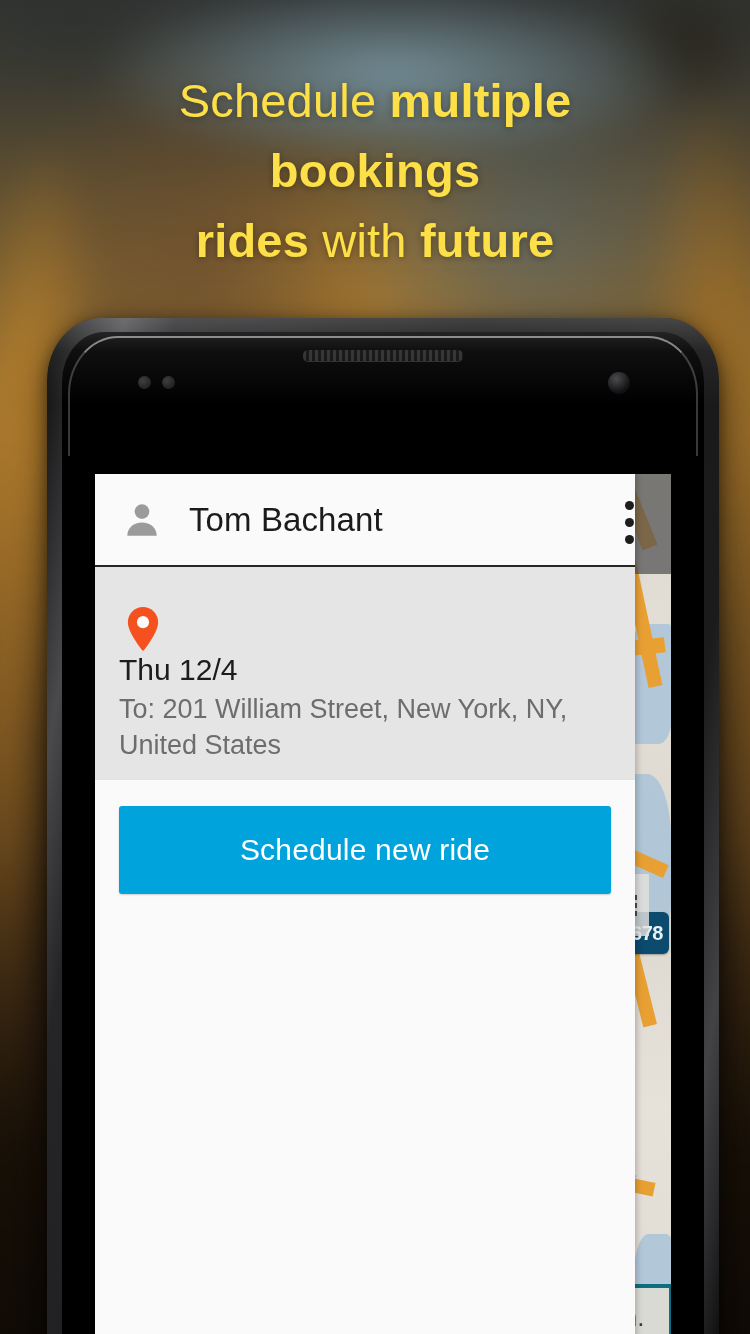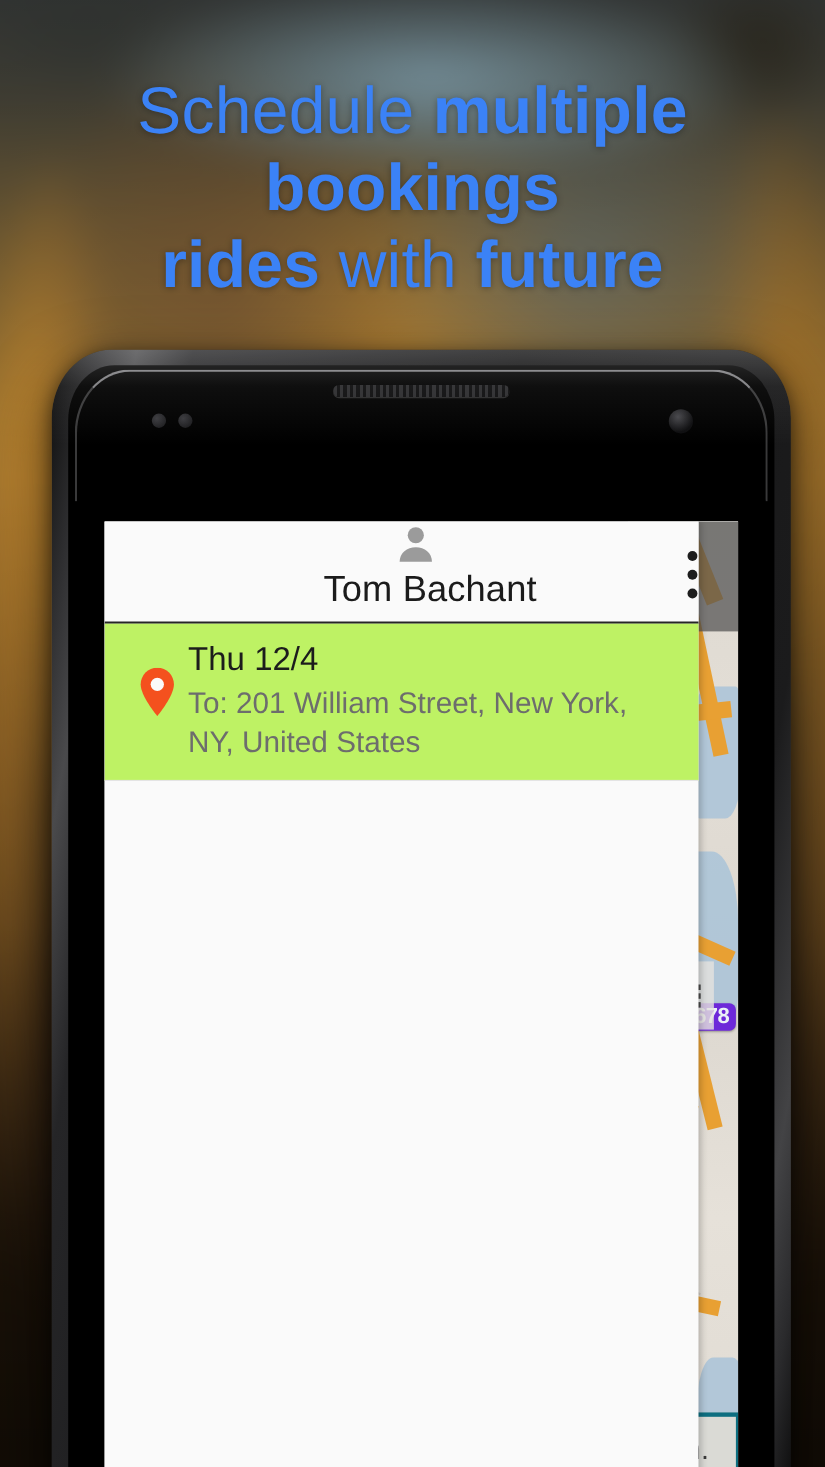--- a/index.html
+++ b/index.html
@@ -34,22 +34,22 @@
     filter:blur(16px);
   }
   .bd-dark {
     background:linear-gradient(180deg, rgba(0,0,0,.30) 0%, rgba(0,0,0,.12) 18%,
       rgba(0,0,0,0) 34%, rgba(0,0,0,.18) 62%, rgba(0,0,0,.52) 84%, rgba(0,0,0,.66) 100%);
   }
 
   
   .headline {
     position:absolute; left:0; right:0; top:66px;
-    text-align:center; color:#3b82f6;
-    font-size:60px; line-height:70px;
+    text-align:center; color:#fde047;
+    font-size:47px; line-height:70px;
     letter-spacing:.2px;
     text-shadow:0 1px 7px rgba(0,0,0,.33);
     padding:0 52px;
   }
   .hl-light { font-weight:300; }
   .hl-bold  { font-weight:700; }
 
   
   .phone {
     position:absolute; left:47px; top:318px; width:672px; height:1060px;
@@ -102,47 +102,47 @@
   .mapstrip { position:absolute; right:0; top:0; bottom:0; width:100px; overflow:hidden;
               background:#e8e3dc; }
   .map-bg { position:absolute; inset:0;
     background:
       linear-gradient(180deg,#ded9d1 0%,#e3ded6 22%,#dcd7cf 46%,#e6e1d9 70%,#dfdad2 100%); }
   .map-water { position:absolute; background:#a9c3d8; opacity:.85; }
   .map-green { position:absolute; background:#cfdcc4; opacity:.8; }
   .road { position:absolute; background:#e8a033; }
   .road-min { position:absolute; background:#cfc9c0; }
   .shield {
-    position:absolute; right:2px; top:438px; width:44px; height:25px; border-radius:6px;
-    background:#6d28d9; color:#eaf0f7; font-size:20px; font-weight:700;
+    position:absolute; right:2px; top:438px; width:44px; height:42px; border-radius:6px;
+    background:#0c4a6e; color:#eaf0f7; font-size:20px; font-weight:700;
     display:flex; align-items:center; justify-content:center; letter-spacing:-.5px;
     box-shadow:0 1px 2px rgba(0,0,0,.3);
   }
   .map-scrim { position:absolute; left:0; right:0; top:0; height:100px; background:rgba(80,80,80,.72); }
   .mybtn { position:absolute; left:4px; top:48px; width:52px; height:52px;
            background:rgba(238,236,232,.78); display:flex; align-items:center; justify-content:center; }
   .hambtn{ position:absolute; left:22px; top:400px; width:56px; height:62px;
            background:rgba(228,226,222,.82); display:flex; align-items:center; justify-content:center; }
   .ham-line{ width:32px; height:5px; background:#4a4a4a; margin:3px 0; display:block; }
   .teal-box { position:absolute; right:-2px; bottom:28px; width:64px; height:66px;
               border:4px solid #0d6e80; background:rgba(222,219,213,.9);
               display:flex; align-items:center; justify-content:flex-start;
               padding-left:4px; font-size:26px; color:#3a3a3a; }
 
   
   .panel { position:absolute; left:0; top:0; bottom:0; width:540px; background:#fafafa;
            box-shadow:2px 0 6px rgba(0,0,0,.22); }
 
   .toolbar { height:93px; display:flex; align-items:center; padding:0 0 0 26px;
-             border-bottom:2px solid #262626; background:#fafafa;flex-direction:column; }
+             border-bottom:2px solid #262626; background:#fafafa; }
   .avatar-ic { width:42px; height:42px; flex:0 0 auto; }
   .user-name { font-size:33px; color:#1b1b1b; margin-left:26px; letter-spacing:.1px; }
 
   .ride { display:flex; padding:14px 22px 16px 22px; border-bottom:1px solid #e4e4e4;
-          background:#bef264; align-items:flex-start; }
+          background:#e5e5e5; align-items:flex-start;flex-direction:column; }
   .pin-wrap { width:52px; flex:0 0 auto; padding-top:26px; display:flex; justify-content:center; }
   .pin { width:34px; height:44px; display:block; }
   .ride-body { flex:1 1 auto; padding-left:2px; }
   .ride-date { font-size:30px; color:#1c1c1c; line-height:38px; margin-bottom:2px; }
   .ride-dest { font-size:27px; color:#6d6d6d; line-height:36px; }
 
   .cta-wrap { padding:26px 24px 0 24px; }
   .cta {
     display:block; width:100%; height:88px; border:none; border-radius:3px;
     background:#00a3dc; color:#fff; font-size:30px; letter-spacing:.2px;
@@ -247,20 +247,23 @@
               <circle cx="12" cy="11" r="4.4" fill="#fafafa"></circle>
             </svg>
           </div>
           <div class="ride-body">
             <div class="ride-date">Thu 12/4</div>
             <div class="ride-dest">To: 201 William Street, New York, NY, United States</div>
           </div>
         </div>
 
 
+        <div class="cta-wrap">
+          <button class="cta">Schedule new ride</button>
+        </div>
       </div>
 
       <div class="overflow">
         <span class="od"></span>
         <span class="od"></span>
         <span class="od"></span>
       </div>
 
     </div>
   </div>

